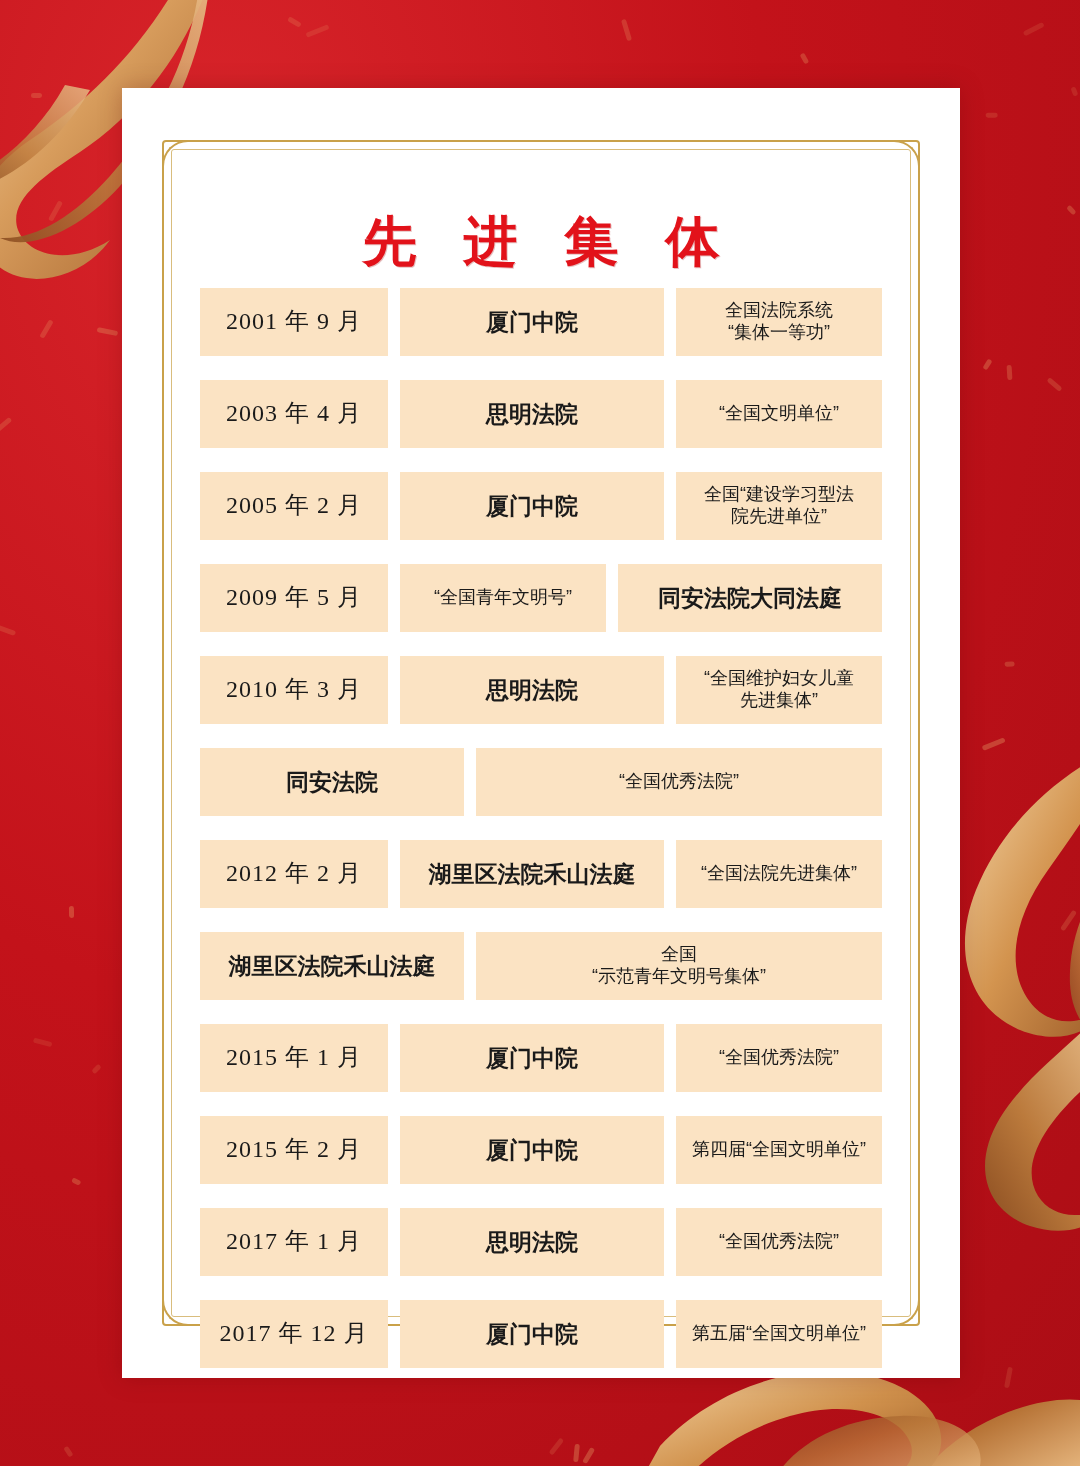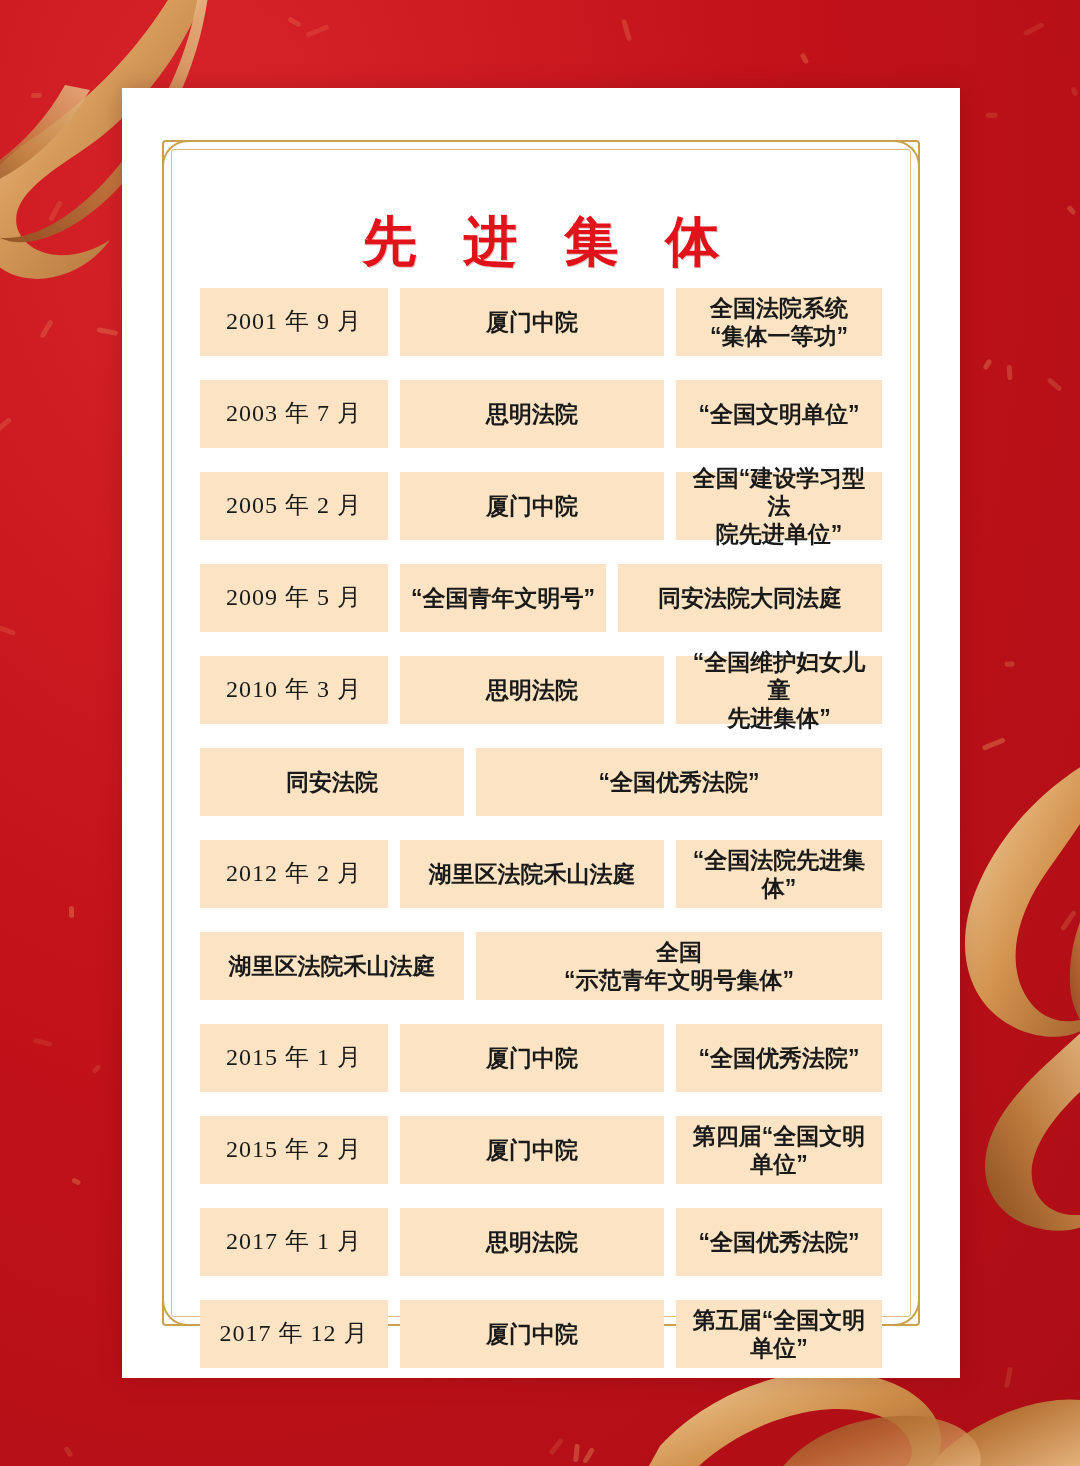--- a/index.html
+++ b/index.html
@@ -136,22 +136,22 @@
   }
   .cell.unit {
     width: 264px;
     flex: 0 0 264px;
     font-size: 23px;
     font-weight: bold;
     font-family: "Liberation Sans", "DejaVu Sans", sans-serif;
   }
   .cell.honor {
     flex: 1 1 auto;
-    font-size: 23px;
-    font-weight: bold;
+    font-size: 18px;
+    font-weight: normal;
     font-family: "Liberation Sans", "DejaVu Sans", sans-serif;
     justify-content: center;
   }
   .cell.honor .lines {
     display: block;
   }
 </style>
 </head>
 <body>
 
@@ -268,21 +268,21 @@
           </div>
           <div class="cell unit">
             <span class="lines">厦门中院</span>
           </div>
           <div class="cell honor">
             <span class="lines">全国法院系统<br>“集体一等功”</span>
           </div>
         </div>
         <div class="row">
           <div class="cell date">
-            <span class="lines">2003 年 7 月</span>
+            <span class="lines">2003 年 4 月</span>
           </div>
           <div class="cell unit">
             <span class="lines">思明法院</span>
           </div>
           <div class="cell honor">
             <span class="lines">“全国文明单位”</span>
           </div>
         </div>
         <div class="row">
           <div class="cell date">

